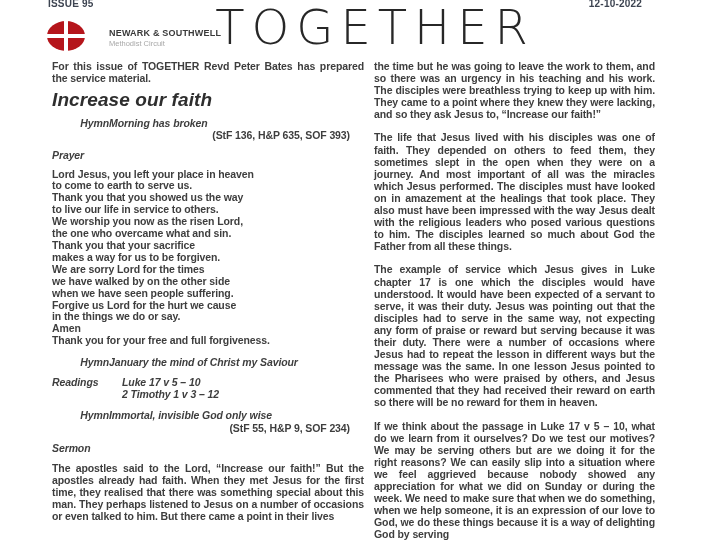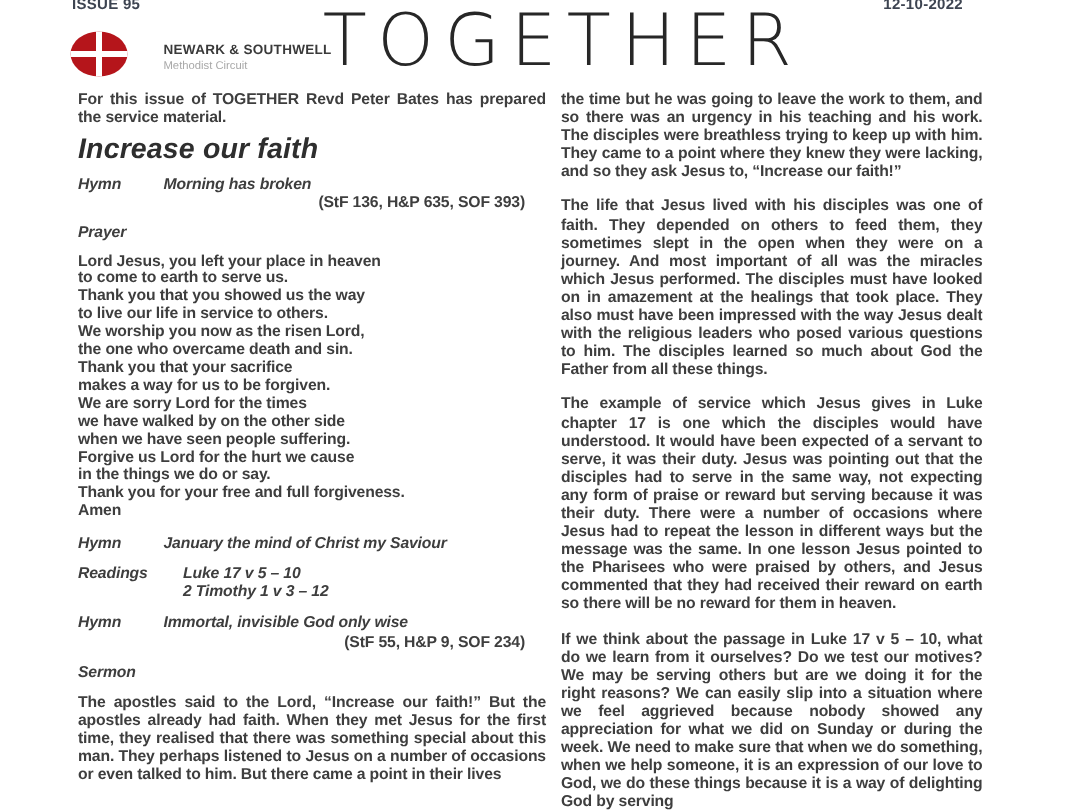--- a/index.html
+++ b/index.html
@@ -67,21 +67,21 @@
   .col-right{width:281px;}
 
   .para{text-align:justify;margin:0 0 10px 0;}
   .col-right .para{margin-bottom:11px;}
 
   .section-heading{
     font-size:19px;font-weight:700;font-style:italic;
     color:var(--heading-text);margin:2px 0 11px 0;letter-spacing:.1px;
   }
 
-  .order-row{display:flex;margin:0;}
+  .order-row{display:flex;margin:0;text-align:right;}
   .order-label{flex:0 0 57px;font-style:italic;}
   .order-title{font-style:italic;}
   .order-ref{text-align:right;padding-right:14px;font-style:normal;}
   .order-block{margin-bottom:8px;}
 
   .plain-label{font-style:italic;margin:0 0 7px 0;}
 
   .prayer{margin:0 0 9px 0;}
   .prayer-line{line-height:11.9px;white-space:nowrap;}
 
@@ -124,30 +124,30 @@
       </div>
 
       <div class="plain-label">Prayer</div>
 
       <div class="prayer">
         <div class="prayer-line">Lord Jesus, you left your place in heaven</div>
         <div class="prayer-line">to come to earth to serve us.</div>
         <div class="prayer-line">Thank you that you showed us the way</div>
         <div class="prayer-line">to live our life in service to others.</div>
         <div class="prayer-line">We worship you now as the risen Lord,</div>
-        <div class="prayer-line">the one who overcame death and sin.</div>
+        <div class="prayer-line">the one who overcame what and sin.</div>
         <div class="prayer-line">Thank you that your sacrifice</div>
         <div class="prayer-line">makes a way for us to be forgiven.</div>
         <div class="prayer-line">We are sorry Lord for the times</div>
         <div class="prayer-line">we have walked by on the other side</div>
         <div class="prayer-line">when we have seen people suffering.</div>
         <div class="prayer-line">Forgive us Lord for the hurt we cause</div>
         <div class="prayer-line">in the things we do or say.</div>
+        <div class="prayer-line">Amen</div>
         <div class="prayer-line">Thank you for your free and full forgiveness.</div>
-        <div class="prayer-line">Amen</div>
       </div>
 
       <div class="order-block">
         <div class="order-row">
           <span class="order-label">Hymn</span>
           <span class="order-title">January the mind of Christ my Saviour</span>
         </div>
       </div>
 
       <div class="readings-row">

